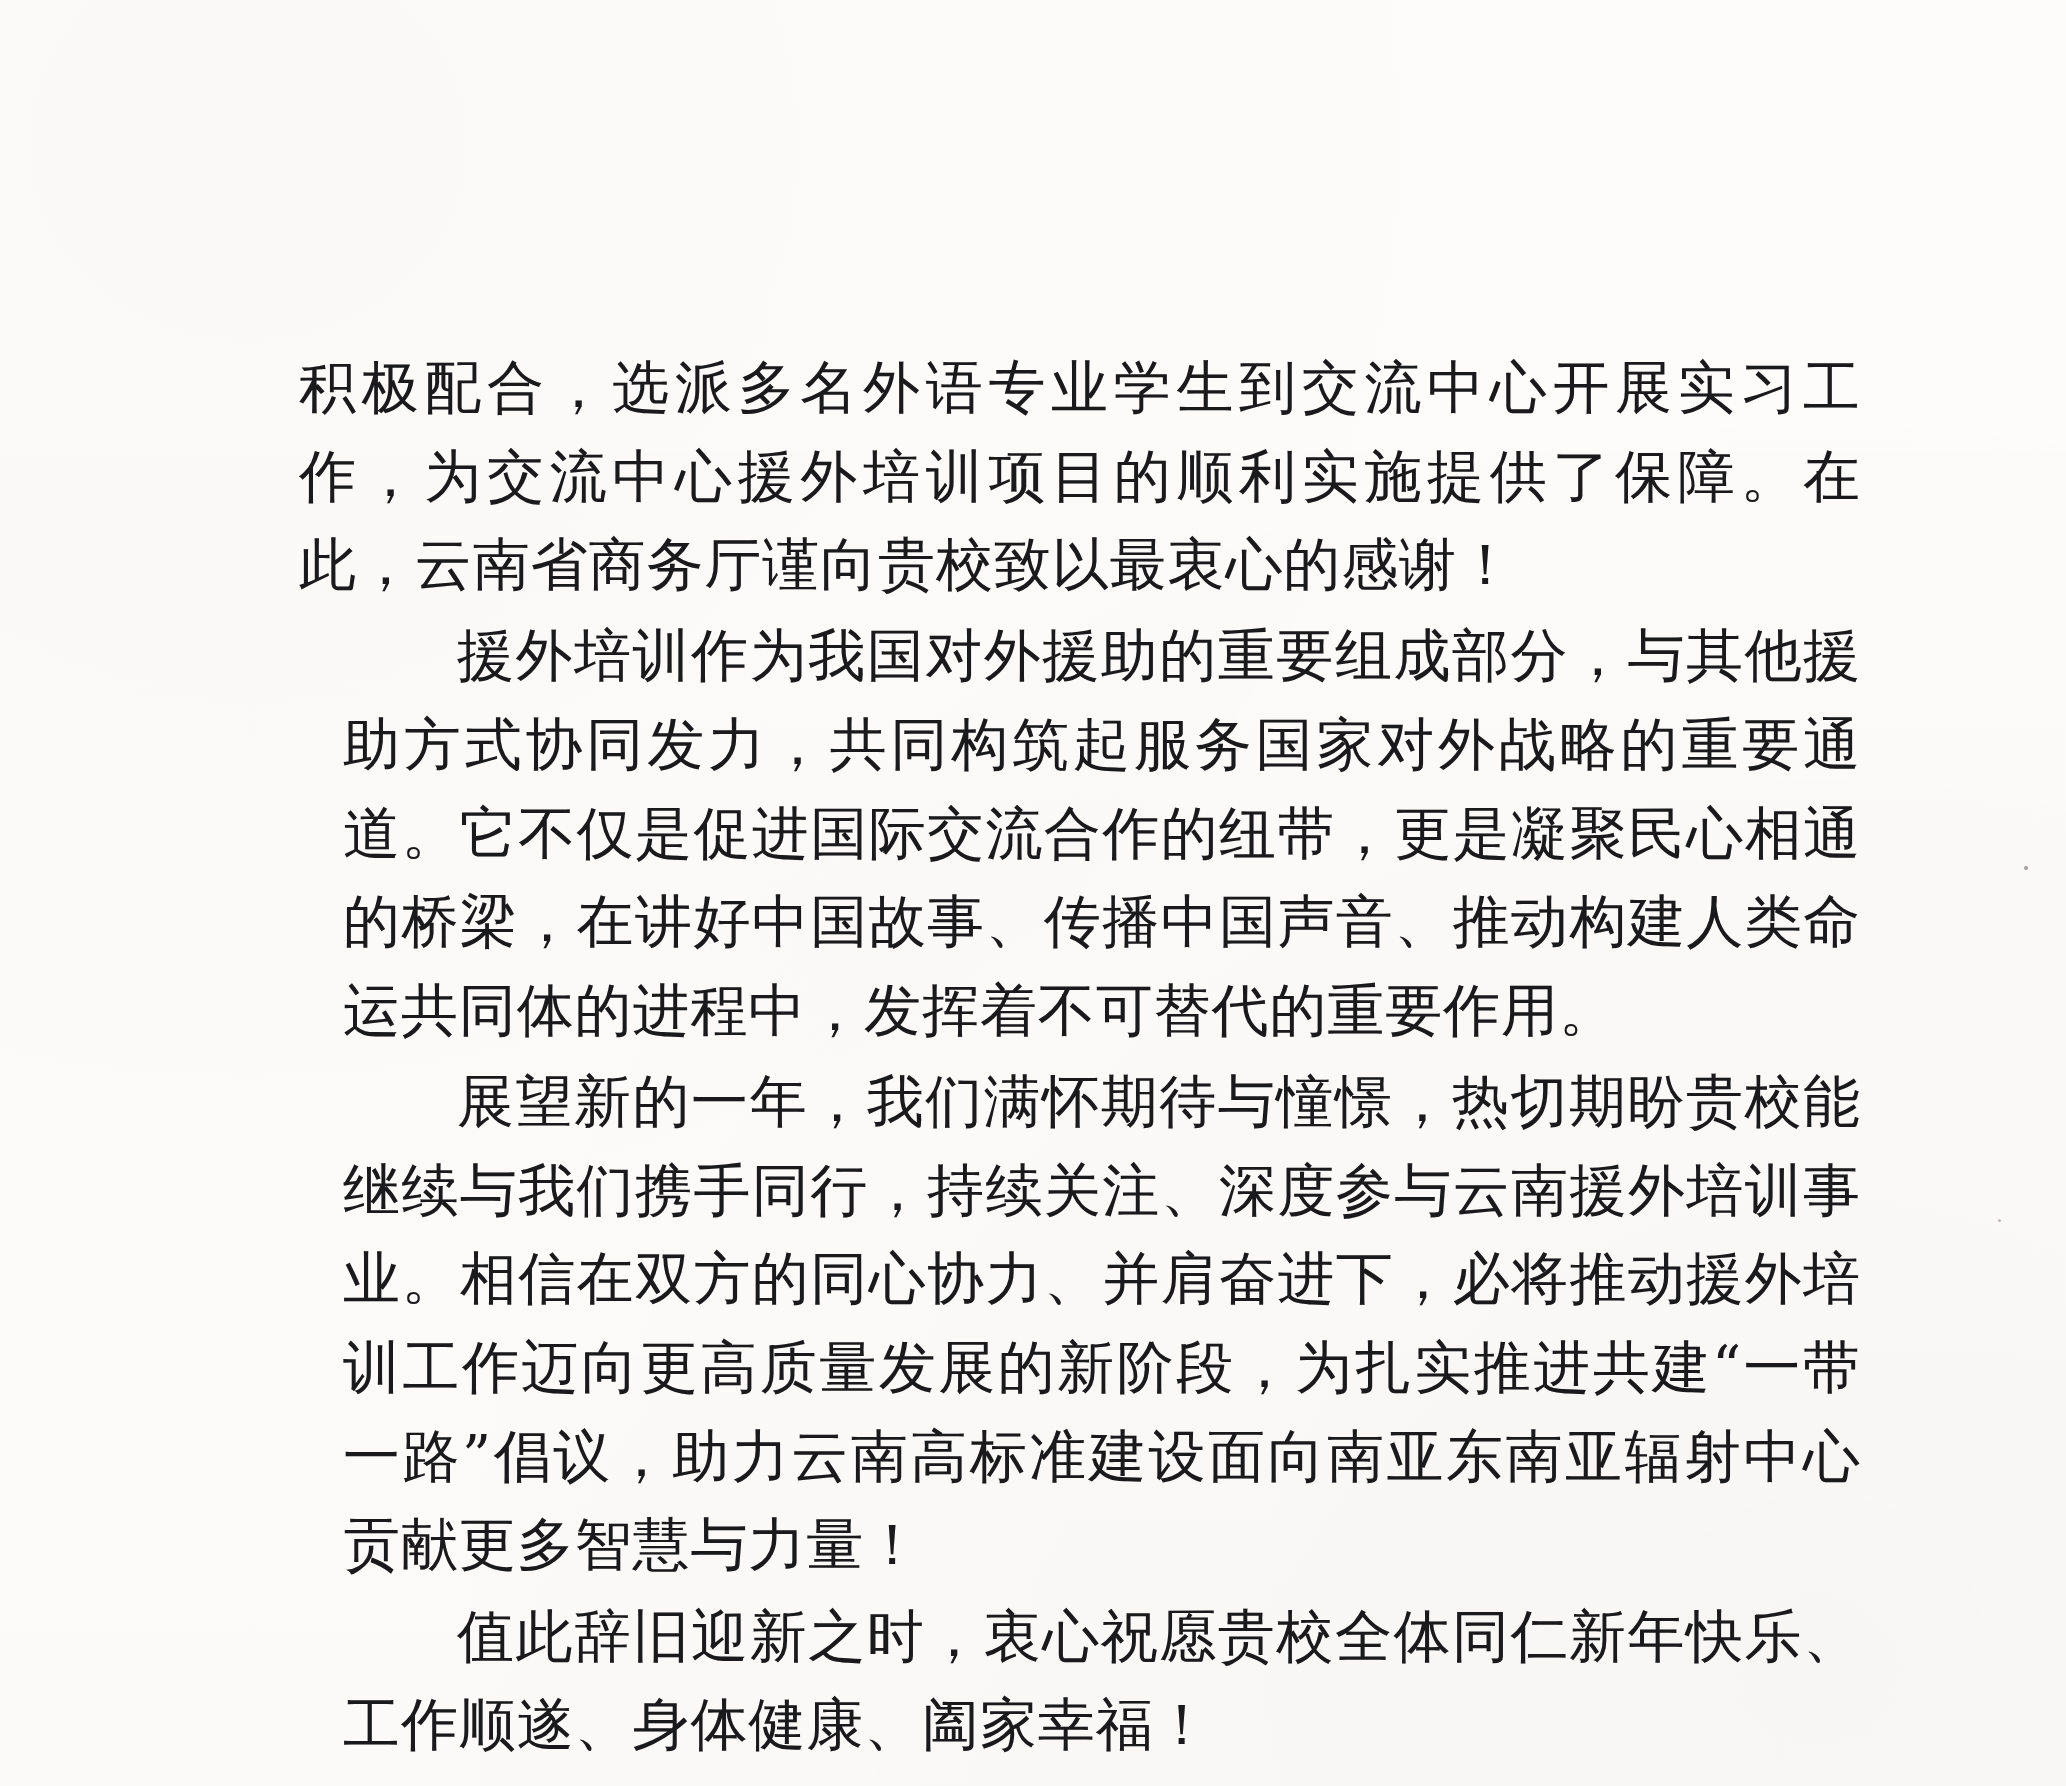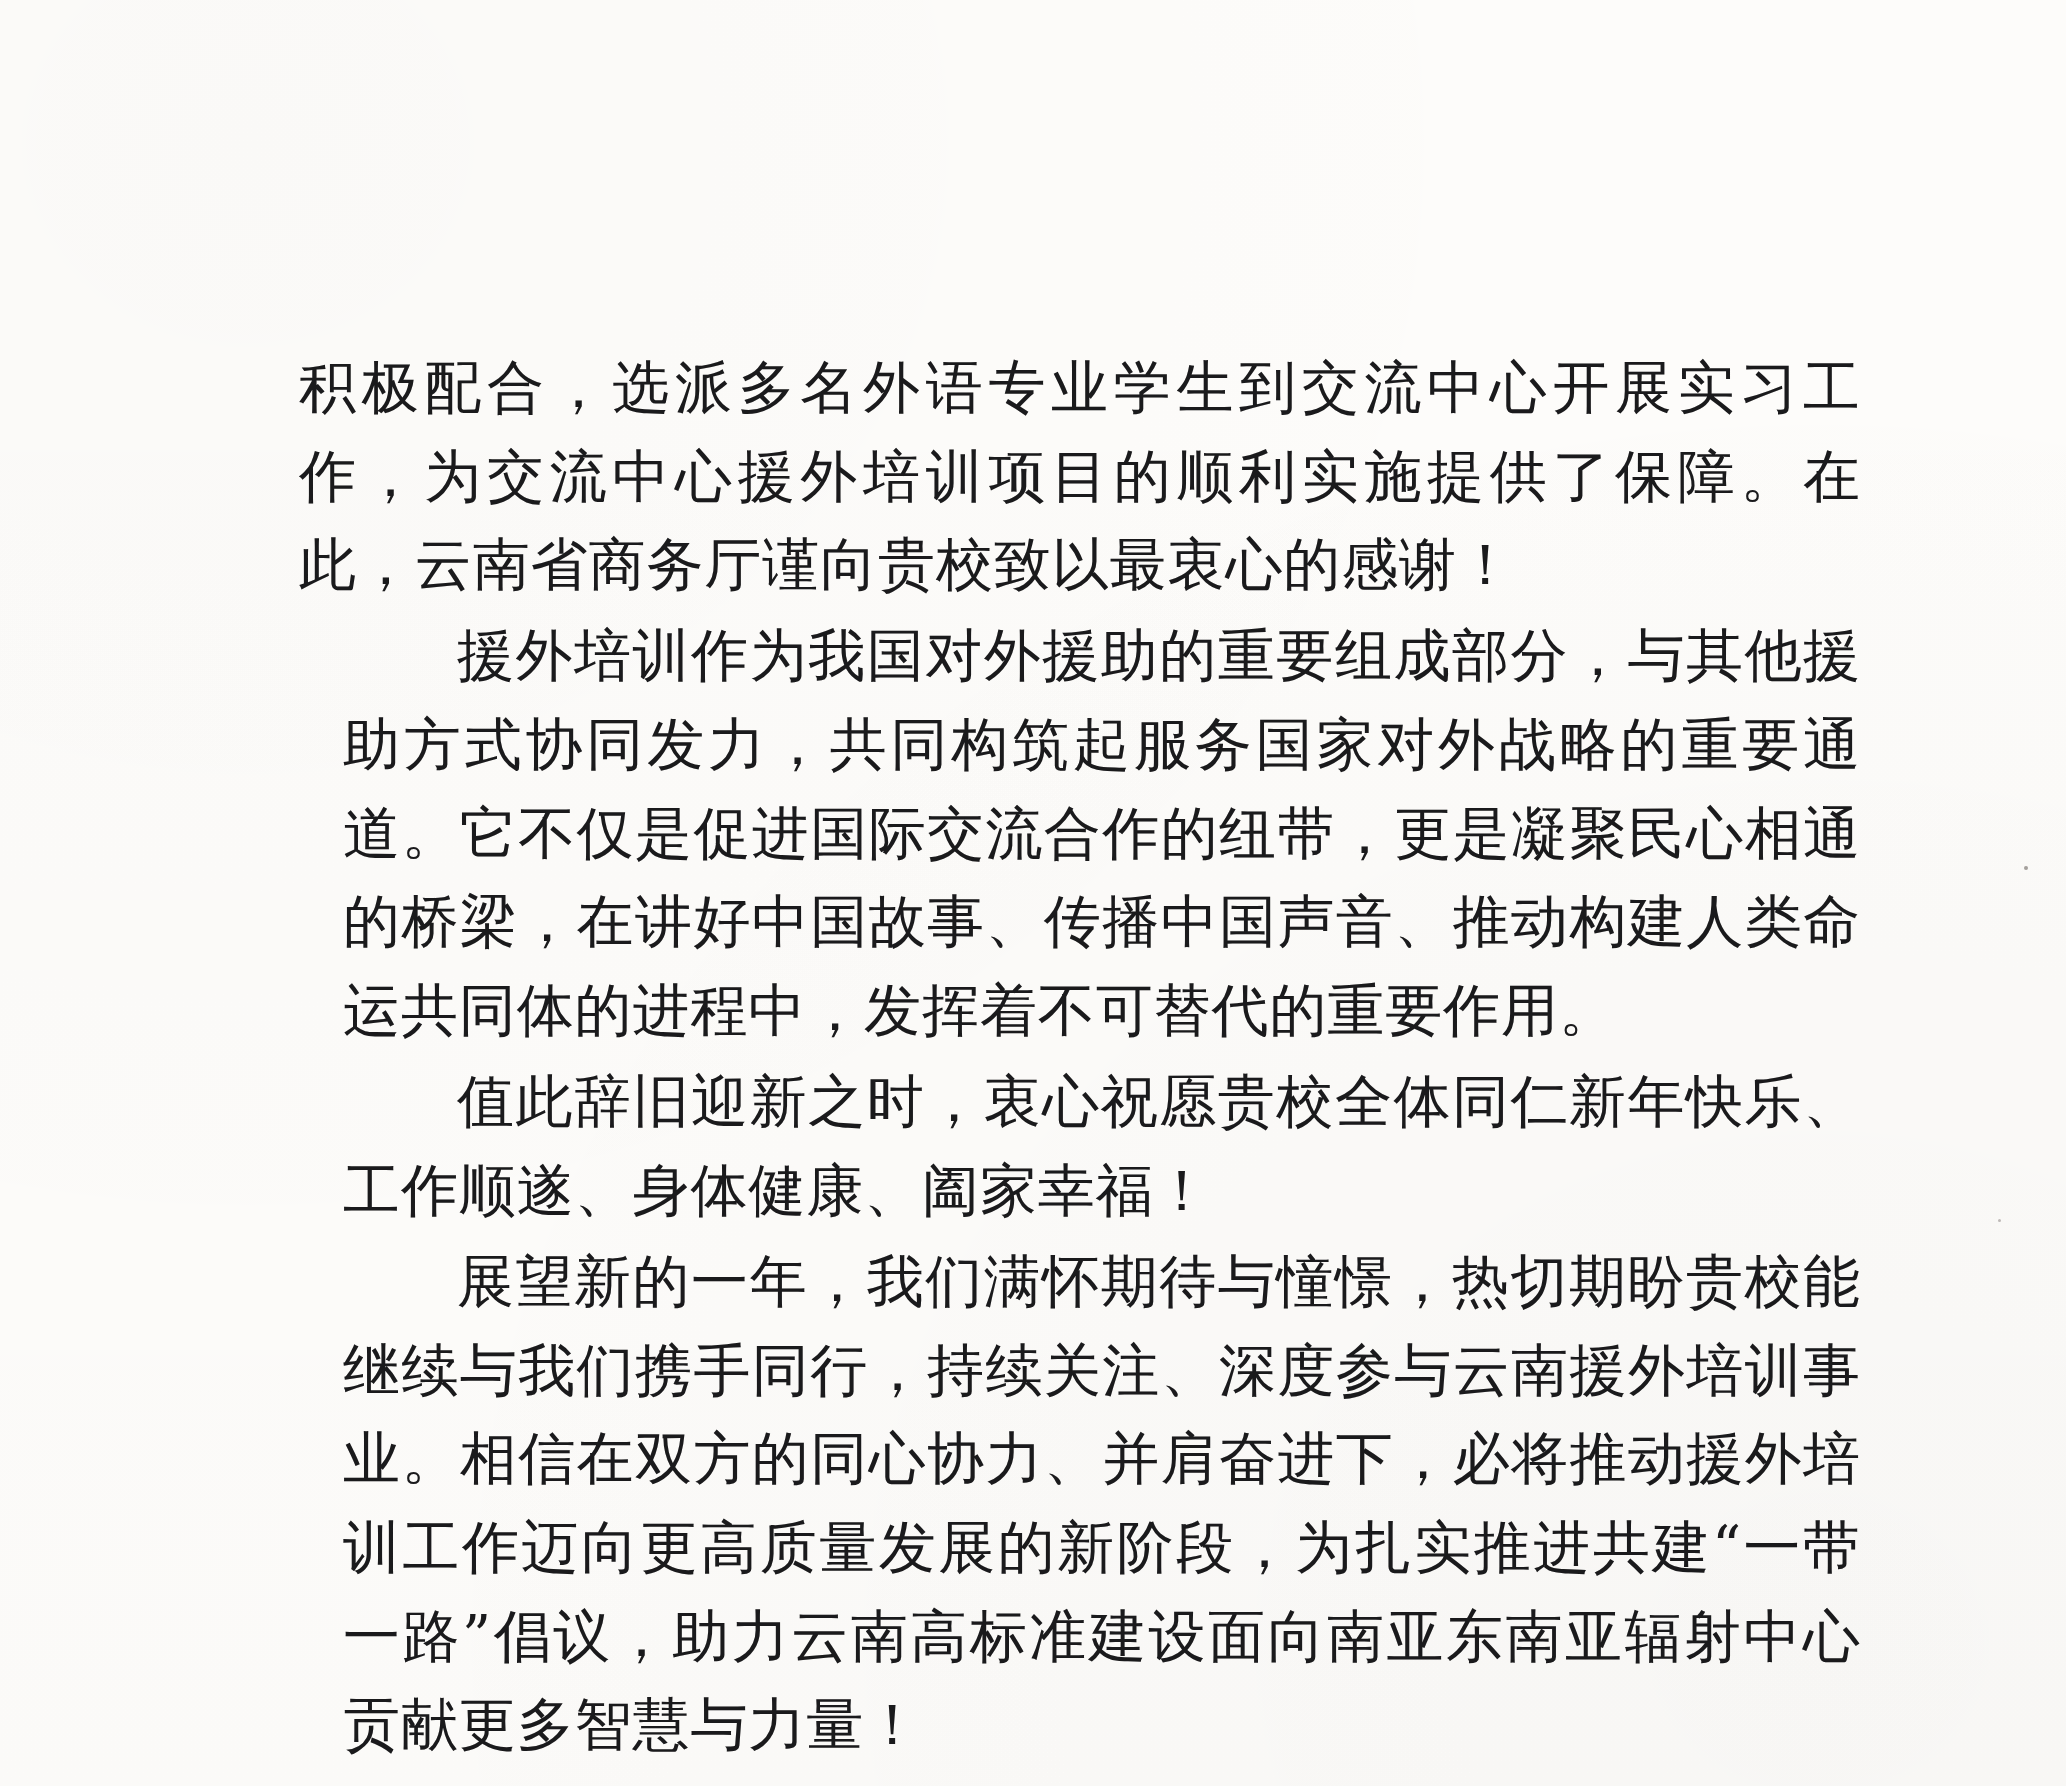--- a/index.html
+++ b/index.html
@@ -80,20 +80,20 @@
 </style>
 </head>
 <body>
 
 <div class="page">
   <div class="paper-texture"></div>
 
   <div class="content">
     <p class="para">积极配合，选派多名外语专业学生到交流中心开展实习工作，为交流中心援外培训项目的顺利实施提供了保障。在此，云南省商务厅谨向贵校致以最衷心的感谢！</p>
     <p class="para indent">援外培训作为我国对外援助的重要组成部分，与其他援助方式协同发力，共同构筑起服务国家对外战略的重要通道。它不仅是促进国际交流合作的纽带，更是凝聚民心相通的桥梁，在讲好中国故事、传播中国声音、推动构建人类命运共同体的进程中，发挥着不可替代的重要作用。</p>
+    <p class="para indent">展望新的一年，我们满怀期待与憧憬，热切期盼贵校能继续与我们携手同行，持续关注、深度参与云南援外培训事业。相信在双方的同心协力、并肩奋进下，必将推动援外培训工作迈向更高质量发展的新阶段，为扎实推进共建“一带一路”倡议，助力云南高标准建设面向南亚东南亚辐射中心贡献更多智慧与力量！</p>
     <p class="para indent">值此辞旧迎新之时，衷心祝愿贵校全体同仁新年快乐、工作顺遂、身体健康、阖家幸福！</p>
-    <p class="para indent">展望新的一年，我们满怀期待与憧憬，热切期盼贵校能继续与我们携手同行，持续关注、深度参与云南援外培训事业。相信在双方的同心协力、并肩奋进下，必将推动援外培训工作迈向更高质量发展的新阶段，为扎实推进共建“一带一路”倡议，助力云南高标准建设面向南亚东南亚辐射中心贡献更多智慧与力量！</p>
   </div>
 
   <div class="speck"></div>
   <div class="speck two"></div>
 </div>
 
 
 </body></html>

